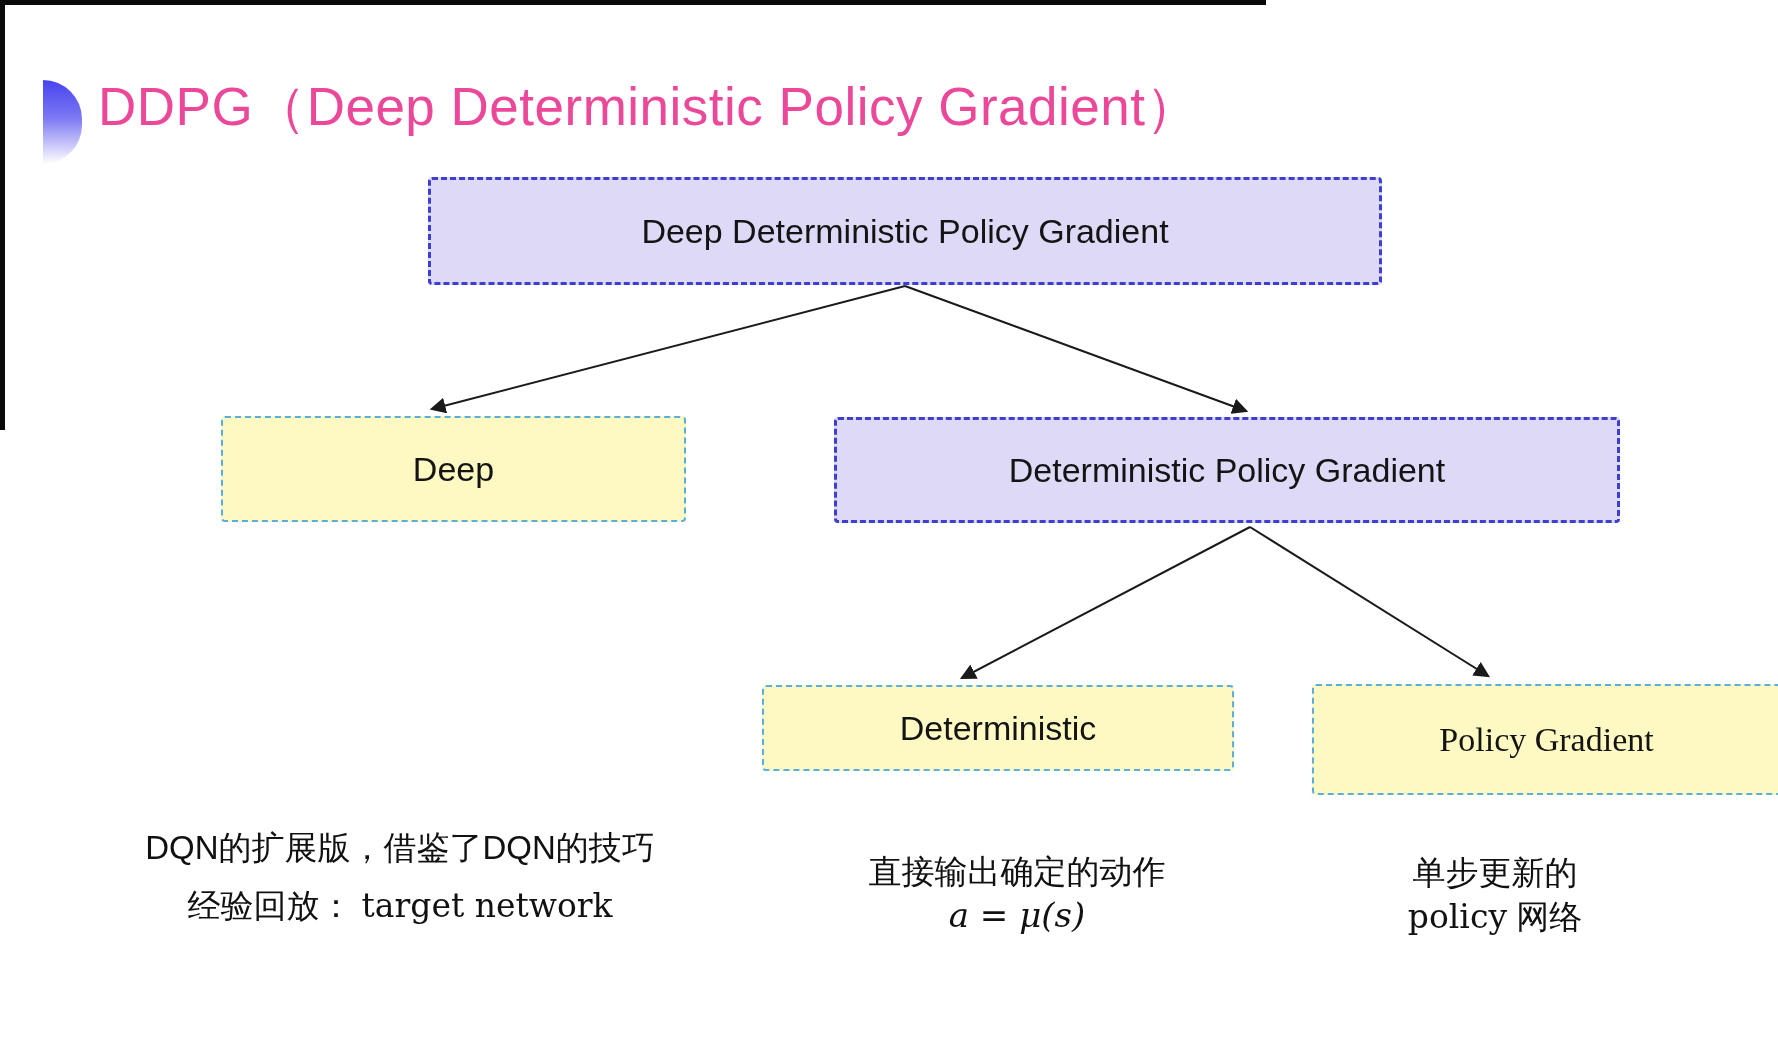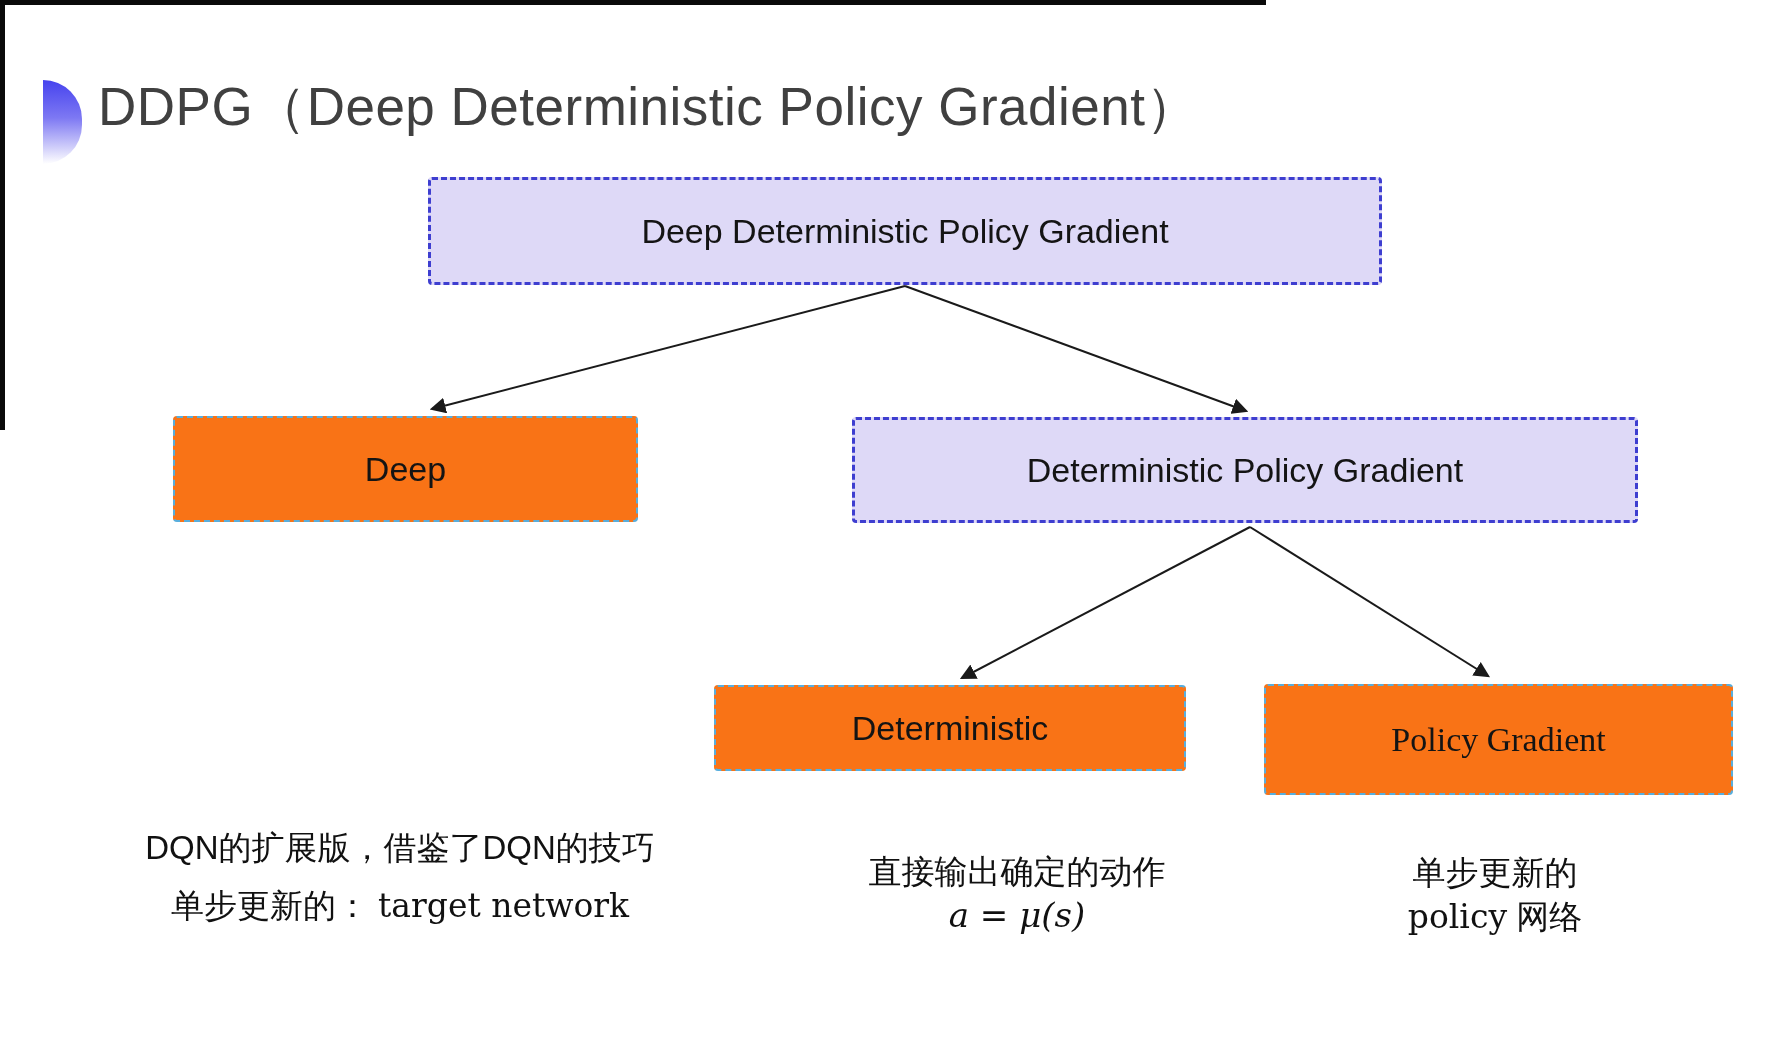--- a/index.html
+++ b/index.html
@@ -28,33 +28,33 @@
     position: absolute; left: 43px; top: 80px;
     width: 39px; height: 84px;
     border-radius: 0 44px 44px 0;
     background: linear-gradient(180deg, #4643ee 0%, #7d78f3 45%, #cfcdfa 80%, #ffffff 100%);
   }
 
   .title {
     position: absolute; left: 98px; top: 74px;
     font-size: 53px; line-height: 66px;
     font-weight: 500; letter-spacing: 0.5px;
-    color: #404040; white-space: nowrap;
+    color: #ec4899; white-space: nowrap;
   }
 
   .node {
     position: absolute;
     display: flex; align-items: center; justify-content: center;
     border-radius: 4px;
     font-size: 34px; font-weight: 500; color: #141414;
     text-align: center; white-space: nowrap;
     box-sizing: border-box;
   }
   .node-purple { background: #ded9f7; border: 3px dashed #3e3ed0; }
-  .node-cyan   { background: #f97316; border: 2px dashed #58aedd; }
+  .node-cyan   { background: #fef9c3; border: 2px dashed #58aedd; margin-left: 48px; }
 
   .arrows { position: absolute; left: 0; top: 0; width: 1778px; height: 1056px; pointer-events: none; }
 
   .note {
     position: absolute; text-align: center;
     font-size: 33px; line-height: 40px; font-weight: 500;
     color: #111111; white-space: nowrap;
   }
   .note .term {
     font-family: "DejaVu Serif", "Liberation Serif", serif;
@@ -90,36 +90,36 @@
   </svg>
 
   <div class="node node-purple" style="left:428px; top:177px; width:954px; height:108px;">
     <span>Deep Deterministic Policy Gradient</span>
   </div>
 
   <div class="node node-cyan" style="left:173px; top:416px; width:465px; height:106px;">
     <span>Deep</span>
   </div>
 
-  <div class="node node-purple" style="left:852px; top:417px; width:786px; height:106px;">
+  <div class="node node-purple" style="left:834px; top:417px; width:786px; height:106px;">
     <span>Deterministic Policy Gradient</span>
   </div>
 
   <div class="node node-cyan" style="left:714px; top:685px; width:472px; height:86px;">
     <span>Deterministic</span>
   </div>
 
   <div class="node node-cyan" style="left:1264px; top:684px; width:469px; height:111px;font-family:Liberation Serif, serif;">
     <span>Policy Gradient</span>
   </div>
 
   <div class="note" style="left:100px; top:828px; width:600px;">
     <div>DQN的扩展版，借鉴了DQN的技巧</div>
     <div style="margin-top:18px;">
-      <span>单步更新的：</span>
+      <span>经验回放：</span>
       <span class="term">target network</span>
     </div>
   </div>
 
   <div class="note" style="left:817px; top:852px; width:400px;">
     <div>直接输出确定的动作</div>
     <div style="margin-top:3px;">
       <span class="eq">a = μ(s)</span>
     </div>
   </div>

